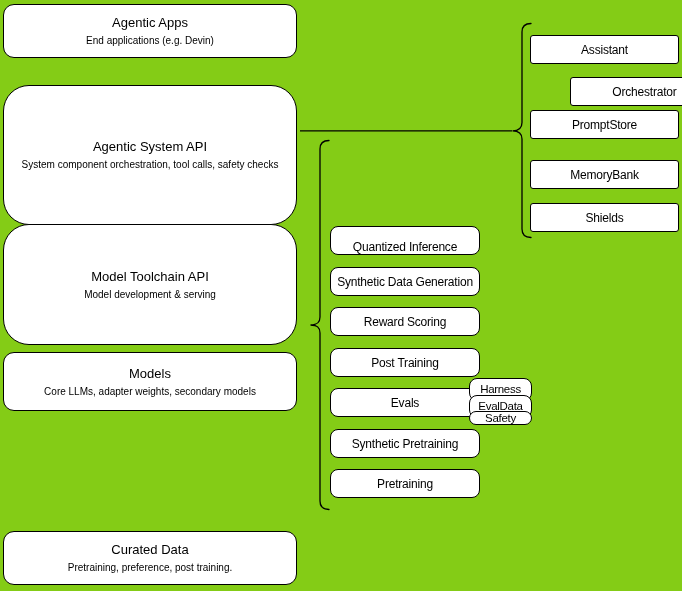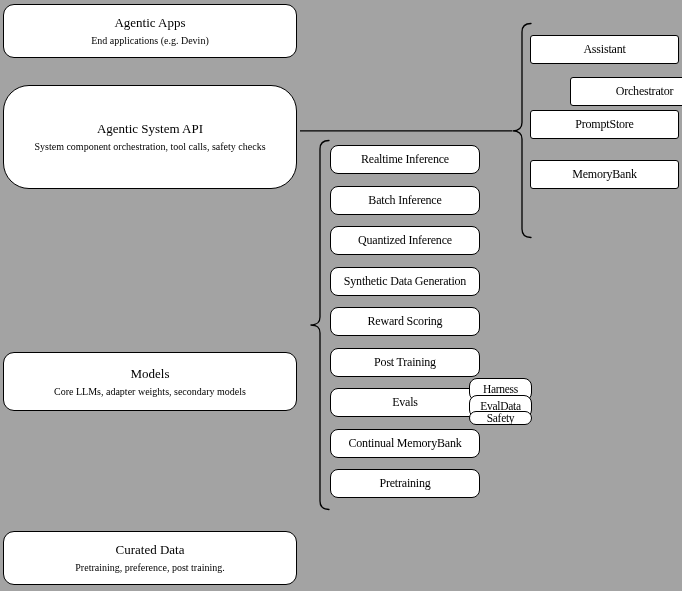--- a/index.html
+++ b/index.html
@@ -1,19 +1,19 @@
 <!DOCTYPE html>
 <html><head>
 <meta charset="utf-8">
 <style>
   html, body { margin:0; padding:0; background:#ffffff; }
   .canvas {
     position:relative; width:682px; height:591px;
-    background:#a3a3a3; color:#000000;
-    font-family:Liberation Serif, serif;
+    background:#84cc16; color:#000000;
+    font-family:Liberation Sans, sans-serif;
     overflow:hidden;
   }
   .node {
     position:absolute; box-sizing:border-box;
     border:1.3px solid #000000; background:#ffffff;
     display:flex; flex-direction:column; align-items:center; justify-content:center;
     text-align:center; z-index:2;
   }
   .lbox { left:3px; width:294px; border-radius:11px; }
   .lbox.big { border-radius:26px; }
@@ -45,60 +45,58 @@
     <line x1="300" y1="130.8" x2="512" y2="130.8" stroke="#000000" stroke-width="1.3"></line>
     <path d="M 329 140.5 C 323 140.5 320 143 320 149 L 320 317 C 320 322.5 317.5 325 310.5 325 C 317.5 325 320 327.5 320 333 L 320 501 C 320 507 323 509.5 329 509.5" fill="none" stroke="#000000" stroke-width="1.3" stroke-linecap="round"></path>
     <path d="M 531 23.5 C 525 23.5 522 26 522 32 L 522 122.5 C 522 128 519.5 130.8 512.5 130.8 C 519.5 130.8 522 133.5 522 139 L 522 229 C 522 234.5 525 237.5 531 237.5" fill="none" stroke="#000000" stroke-width="1.3" stroke-linecap="round"></path>
   </svg>
 
   <div class="node lbox" style="top:4px; height:54px;">
     <div class="title">Agentic Apps</div>
     <div class="subtitle">End applications (e.g. Devin)</div>
   </div>
 
-  <div class="node lbox big" style="top:85px; height:104px;">
+  <div class="node lbox big" style="top:85px; height:140px;">
     <div class="title">Agentic System API</div>
     <div class="subtitle">System component orchestration, tool calls, safety checks</div>
   </div>
 
+  <div class="node lbox big" style="top:224px; height:121px;">
+    <div class="title">Model Toolchain API</div>
+    <div class="subtitle">Model development &amp; serving</div>
+  </div>
 
   <div class="node lbox" style="top:352px; height:59px;">
     <div class="title">Models</div>
     <div class="subtitle">Core LLMs, adapter weights, secondary models</div>
   </div>
 
 
   <div class="node lbox" style="top:531px; height:54px;">
     <div class="title">Curated Data</div>
     <div class="subtitle">Pretraining, preference, post training.</div>
   </div>
 
-  <div class="node mbox" style="top:145px;">
-      <span>Realtime Inference</span>
-    </div>
-  <div class="node mbox" style="top:186px;">
-      <span>Batch Inference</span>
-    </div>
-  <div class="node mbox" style="top:226px;">
+  <div class="node mbox" style="top:226px;justify-content:flex-end;">
       <span>Quantized Inference</span>
     </div>
   <div class="node mbox" style="top:267px;justify-content:center;">
       <span>Synthetic Data Generation</span>
     </div>
   <div class="node mbox" style="top:307px;">
       <span>Reward Scoring</span>
     </div>
   <div class="node mbox" style="top:348px;">
       <span>Post Training</span>
     </div>
   <div class="node mbox" style="top:388px;">
       <span>Evals</span>
     </div>
   <div class="node mbox" style="top:429px;">
-      <span>Continual MemoryBank</span>
+      <span>Synthetic Pretraining</span>
     </div>
   <div class="node mbox" style="top:469px;">
       <span>Pretraining</span>
     </div>
 
   <div class="pill" style="top:378px;">
       <span>Harness</span>
     </div>
   <div class="pill" style="top:395px;">
       <span>EvalData</span>
@@ -112,14 +110,17 @@
     </div>
   <div class="node rbox" style="top:77px;margin-left:40px;">
       <span>Orchestrator</span>
     </div>
   <div class="node rbox" style="top:110px;">
       <span>PromptStore</span>
     </div>
   <div class="node rbox" style="top:160px;">
       <span>MemoryBank</span>
     </div>
+  <div class="node rbox" style="top:203px;">
+      <span>Shields</span>
+    </div>
 
 </div>
 
 </body></html>

